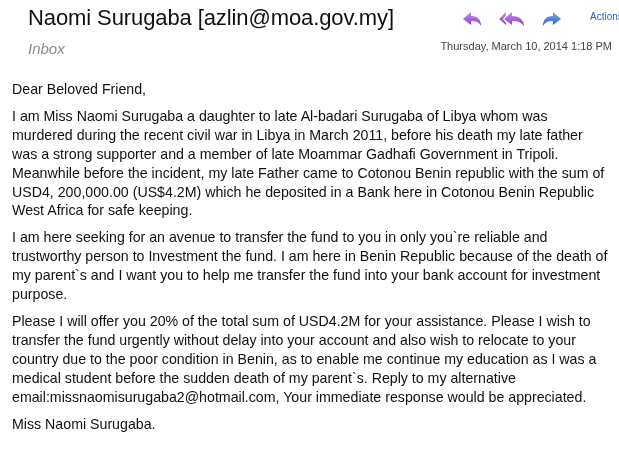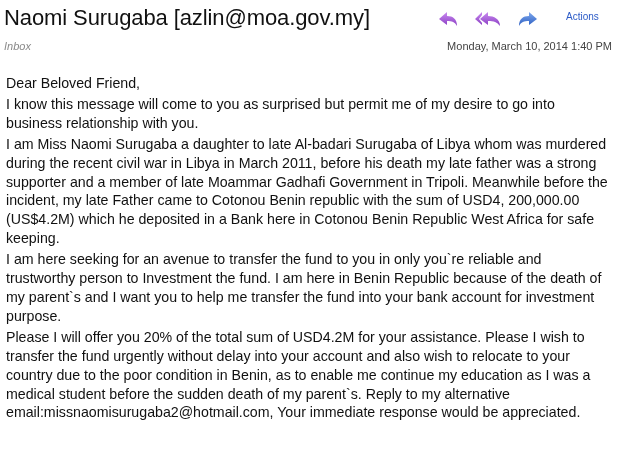--- a/index.html
+++ b/index.html
@@ -1,26 +1,26 @@
 <!DOCTYPE html>
 <html><head>
 <meta charset="utf-8">
 <style>
   html, body { margin: 0; padding: 0; background: #ffffff; }
   body { width: 619px; height: 458px; overflow: hidden; position: relative; font-family: "Liberation Sans", sans-serif; color: #111; }
-  .header { position: relative; height: 62px; }
+  .header { position: relative; height: 62px; margin-left: 24px; }
   .sender { position: absolute; left: 4px; top: 5px; font-size: 22px; color: #111; white-space: nowrap; letter-spacing: -0.1px; }
-  .folder { position: absolute; left: 4px; top: 40px; font-size: 11px; font-style: italic; color: #8a8a8a; }
+  .folder { position: absolute; left: 4px; top: 40px; font-size: 15px; font-style: italic; color: #8a8a8a; }
   .date { position: absolute; right: 7px; top: 40px; font-size: 11px; color: #444; }
   .actions-bar { position: absolute; top: 8px; left: 436px; display: flex; align-items: center; }
   .icon-btn { width: 24px; height: 22px; display: flex; align-items: center; justify-content: center; cursor: pointer; }
   .icon-btn + .icon-btn { margin-left: 14px; }
   .actions-label { position: absolute; left: 566px; top: 11px; font-size: 10px; color: #2c5bc7; cursor: pointer; }
   .body { position: absolute; left: 4px; top: 72px; width: 612px; font-size: 14.2px; line-height: 18.9px; color: #111; }
-  .body p { margin: 2px; }
+  .body p { margin: 8px; }
 </style>
 </head>
 <body>
 
 <div class="header">
   <div class="sender">Naomi Surugaba [azlin@moa.gov.my]</div>
   <div class="folder">Inbox</div>
 
   <div class="actions-bar">
     <div class="icon-btn">
@@ -47,22 +47,22 @@
               <stop offset="0" stop-color="#7fa9ee"></stop>
               <stop offset="1" stop-color="#2d5fc2"></stop>
             </linearGradient>
           </defs>
         <path d="M20 9 L12 2 L12 6 C6 6 2 9 2 16 C4 12 7 11 12 11 L12 15 Z" fill="url(#gb)"></path>
       </svg>
     </div>
   </div>
   <div class="actions-label">Actions</div>
 
-  <div class="date">Monday, March 10, 2014 1:40 PM</div>
+  <div class="date">Thursday, March 10, 2014 1:18 PM</div>
 </div>
 
 <div class="body">
   <p>Dear Beloved Friend,</p>
-  <p>I know this message will come to you as surprised but permit me of my desire to go into business relationship with you.</p>
   <p>I am Miss Naomi Surugaba a daughter to late Al-badari Surugaba of Libya whom was murdered during the recent civil war in Libya in March 2011, before his death my late father was a strong supporter and a member of late Moammar Gadhafi Government in Tripoli. Meanwhile before the incident, my late Father came to Cotonou Benin republic with the sum of USD4, 200,000.00 (US$4.2M) which he deposited in a Bank here in Cotonou Benin Republic West Africa for safe keeping.</p>
   <p>I am here seeking for an avenue to transfer the fund to you in only you`re reliable and trustworthy person to Investment the fund. I am here in Benin Republic because of the death of my parent`s and I want you to help me transfer the fund into your bank account for investment purpose.</p>
   <p>Please I will offer you 20% of the total sum of USD4.2M for your assistance. Please I wish to transfer the fund urgently without delay into your account and also wish to relocate to your country due to the poor condition in Benin, as to enable me continue my education as I was a medical student before the sudden death of my parent`s. Reply to my alternative email:missnaomisurugaba2@hotmail.com, Your immediate response would be appreciated.</p>
+  <p>Miss Naomi Surugaba.</p>
 </div>
 
 </body></html>

